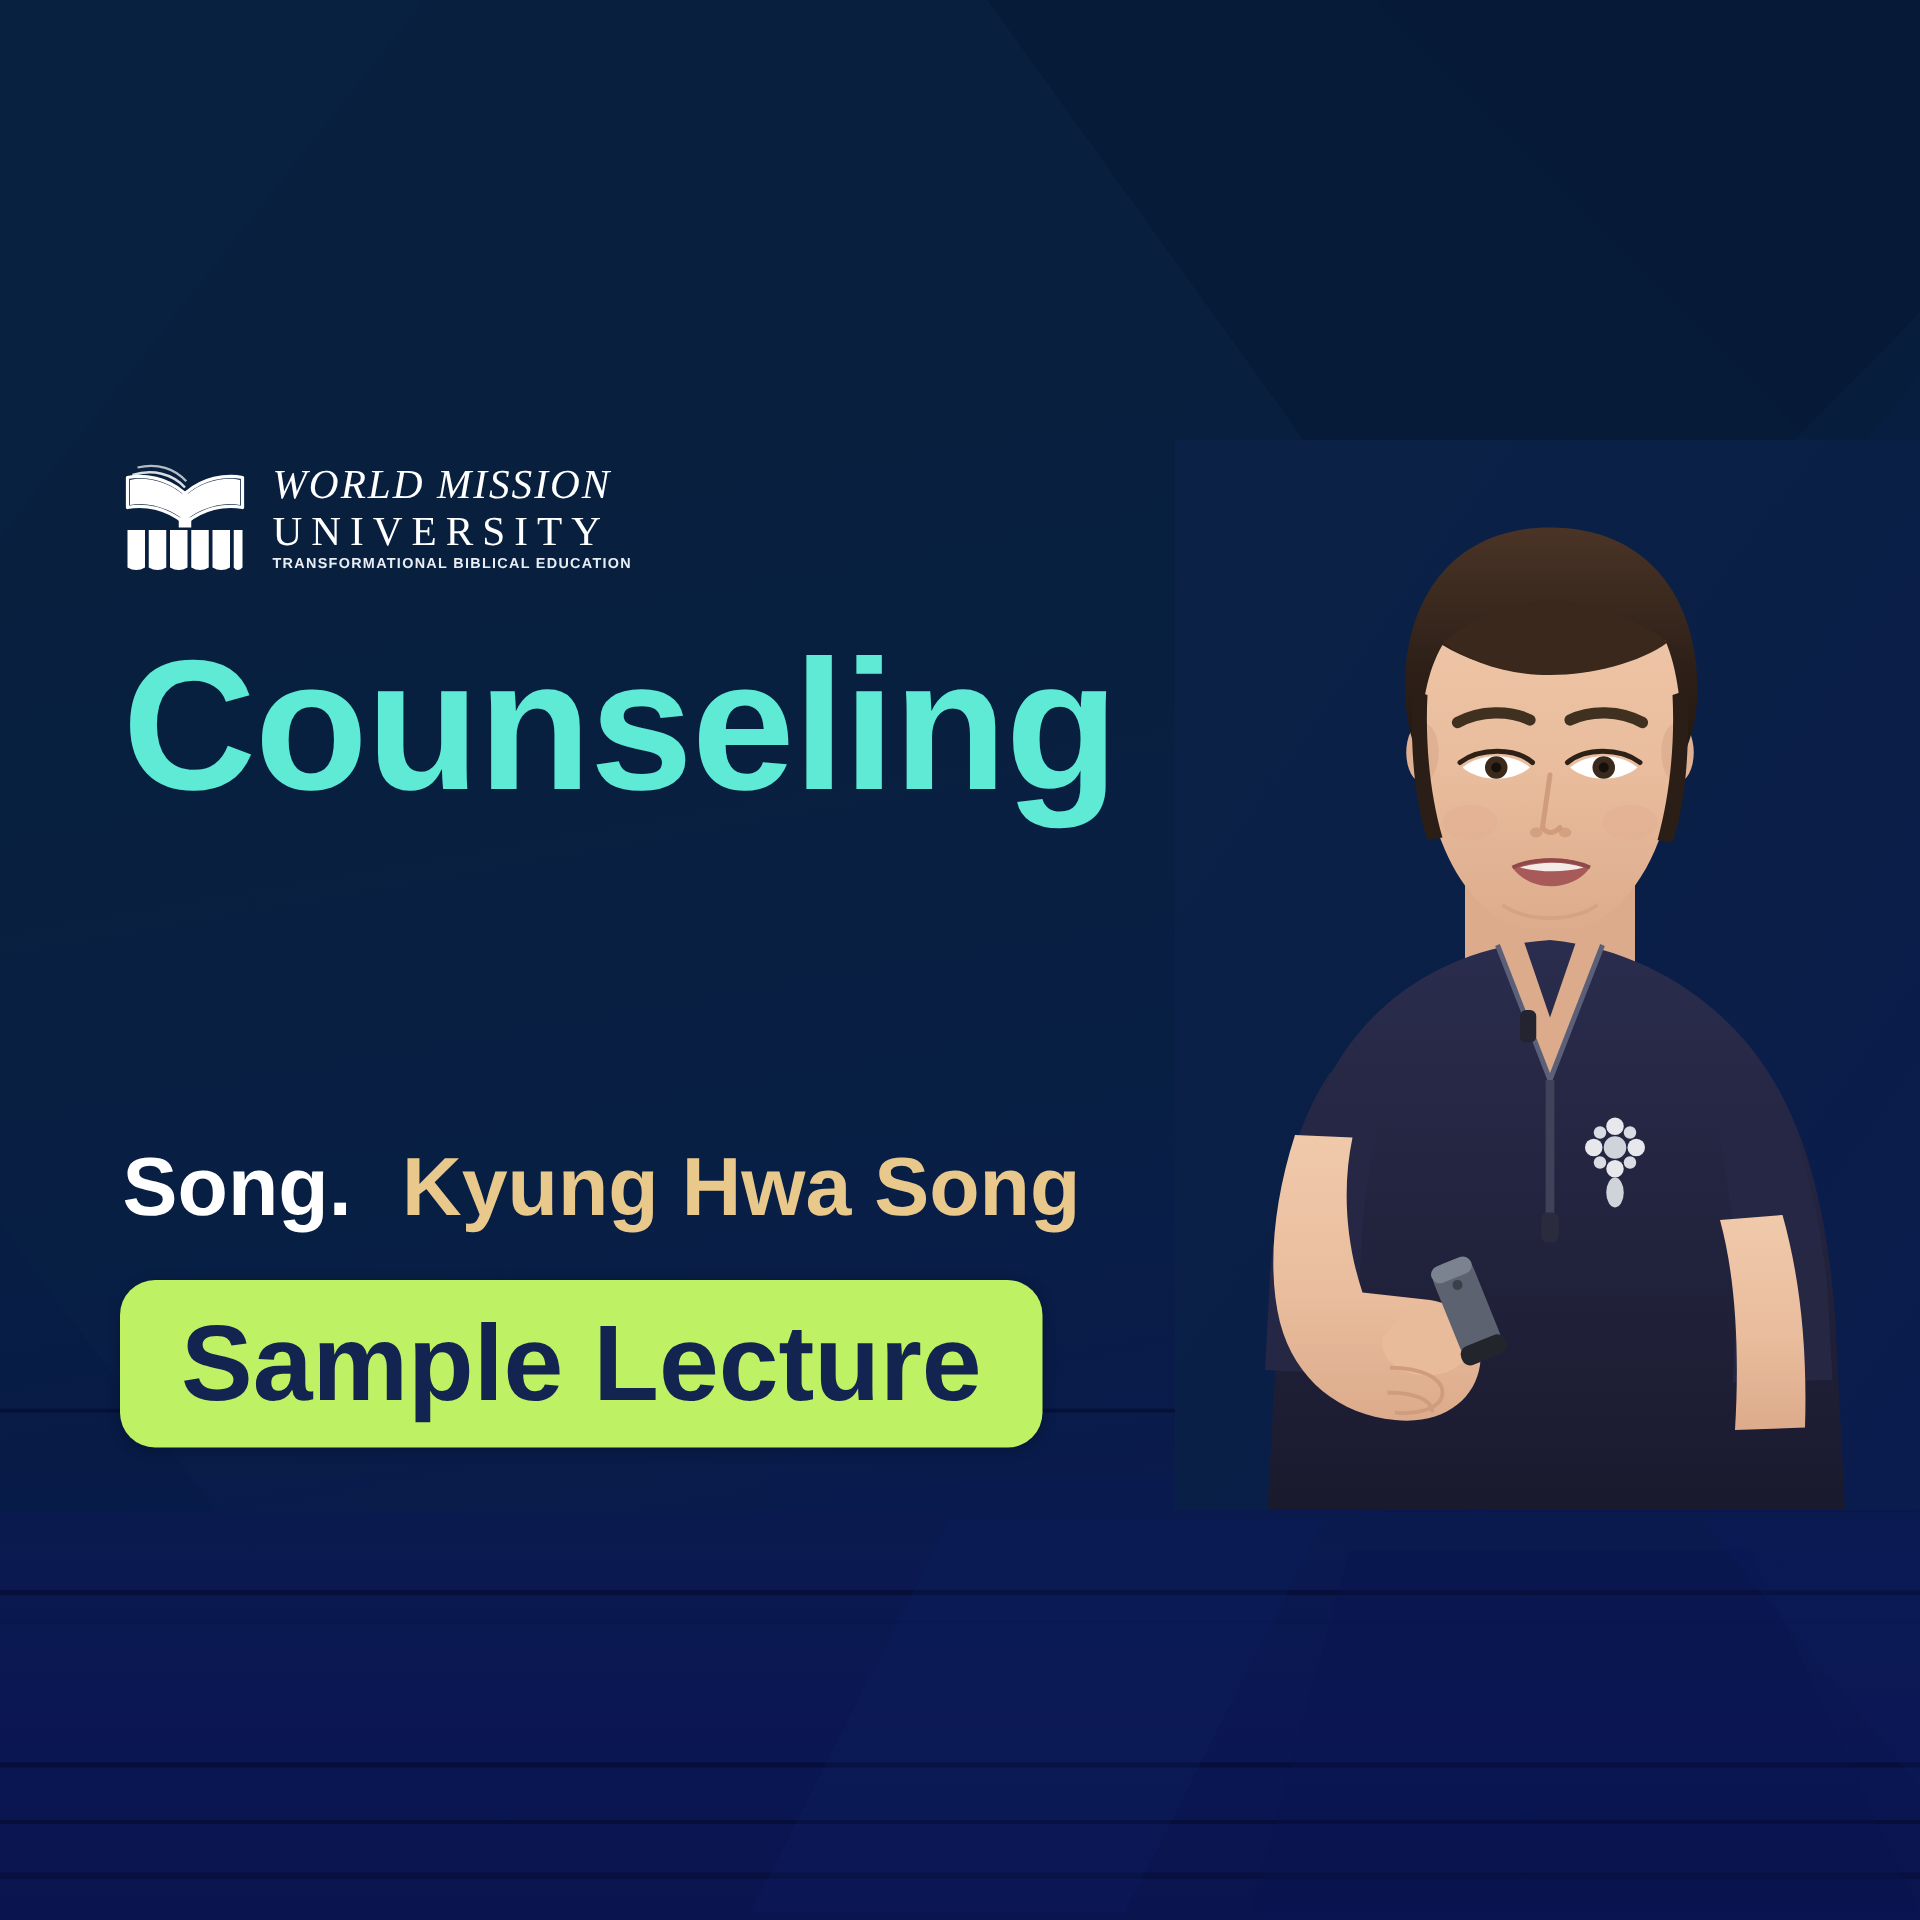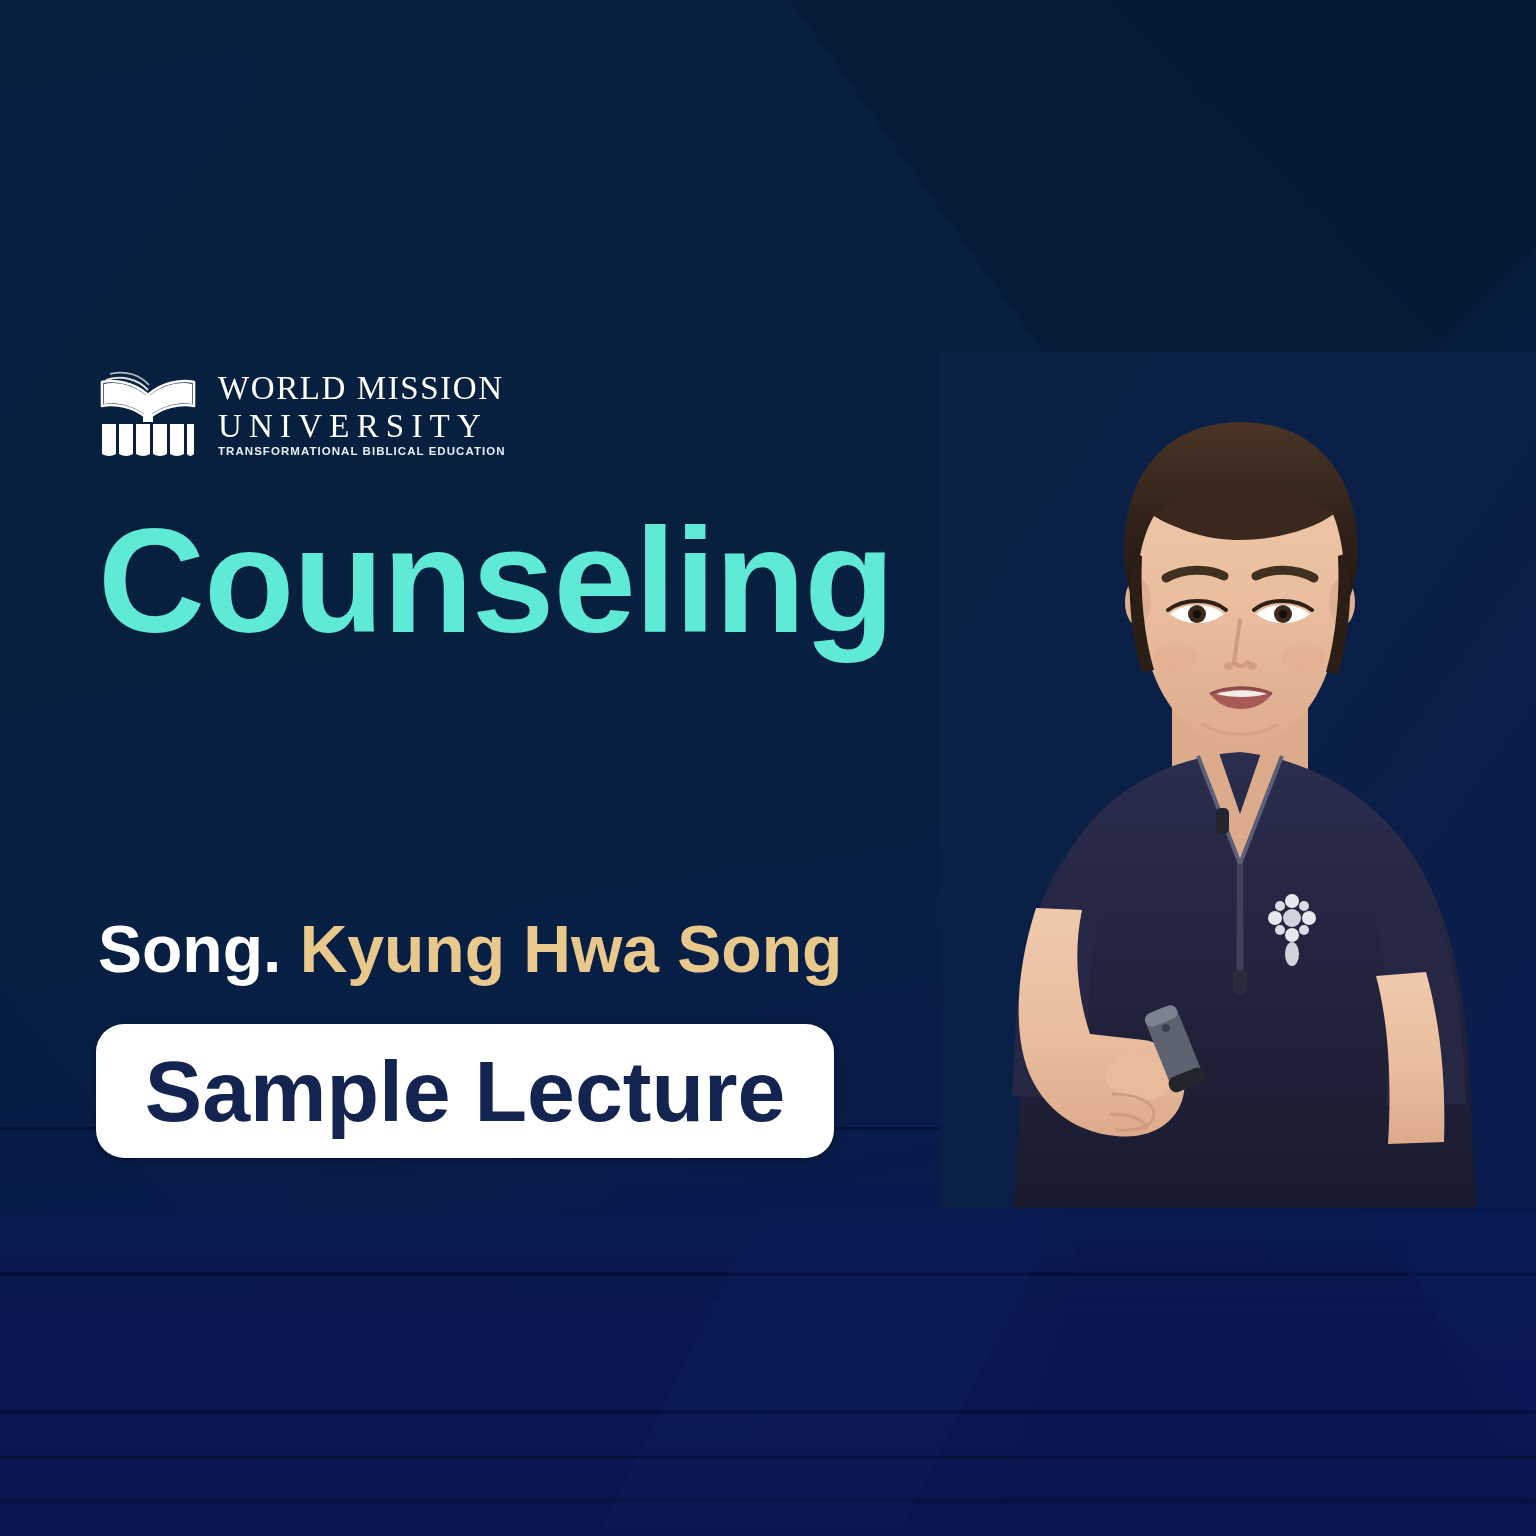--- a/index.html
+++ b/index.html
@@ -85,21 +85,21 @@
     justify-content: center;
     padding-top: 2px;
   }
   .logo-line1, .logo-line2 {
     font-family: "Liberation Serif", serif;
     color: #ffffff;
     font-size: 33px;
     line-height: 1.16;
     font-weight: 400;
   }
-  .logo-line1 { letter-spacing: 1.6px; }
+  .logo-line1 { letter-spacing: 1.6px; font-style: italic; }
   .logo-line2 { letter-spacing: 7.2px; }
   .logo-tag {
     font-family: "Liberation Sans", sans-serif;
     color: #e9eef5;
     font-size: 11.5px;
     letter-spacing: 1.05px;
     font-weight: 700;
     margin-top: 0;
   }
 
@@ -127,30 +127,30 @@
     position: absolute;
     left: 98px;
     top: 916px;
     font-family: "Liberation Sans", sans-serif;
     font-weight: 700;
     font-size: 66px;
     line-height: 1;
     white-space: nowrap;
   }
   .prof-line .pre { color: #ffffff; }
-  .prof-line .name { color: #e9c88b; }
+  .prof-line .name { color: #e9c88b; margin-left: 22px; }
 
   
   .badge {
     position: absolute;
     left: 96px;
     top: 1024px;
     width: 738px;
     height: 134px;
-    background: #ffffff;
+    background: #bef264;
     border-radius: 28px;
     display: flex;
     align-items: center;
     justify-content: center;
     box-shadow: 0 2px 10px rgba(0,0,0,0.25);
   }
   .badge-label {
     font-family: "Liberation Sans", sans-serif;
     font-weight: 700;
     color: #12244f;

